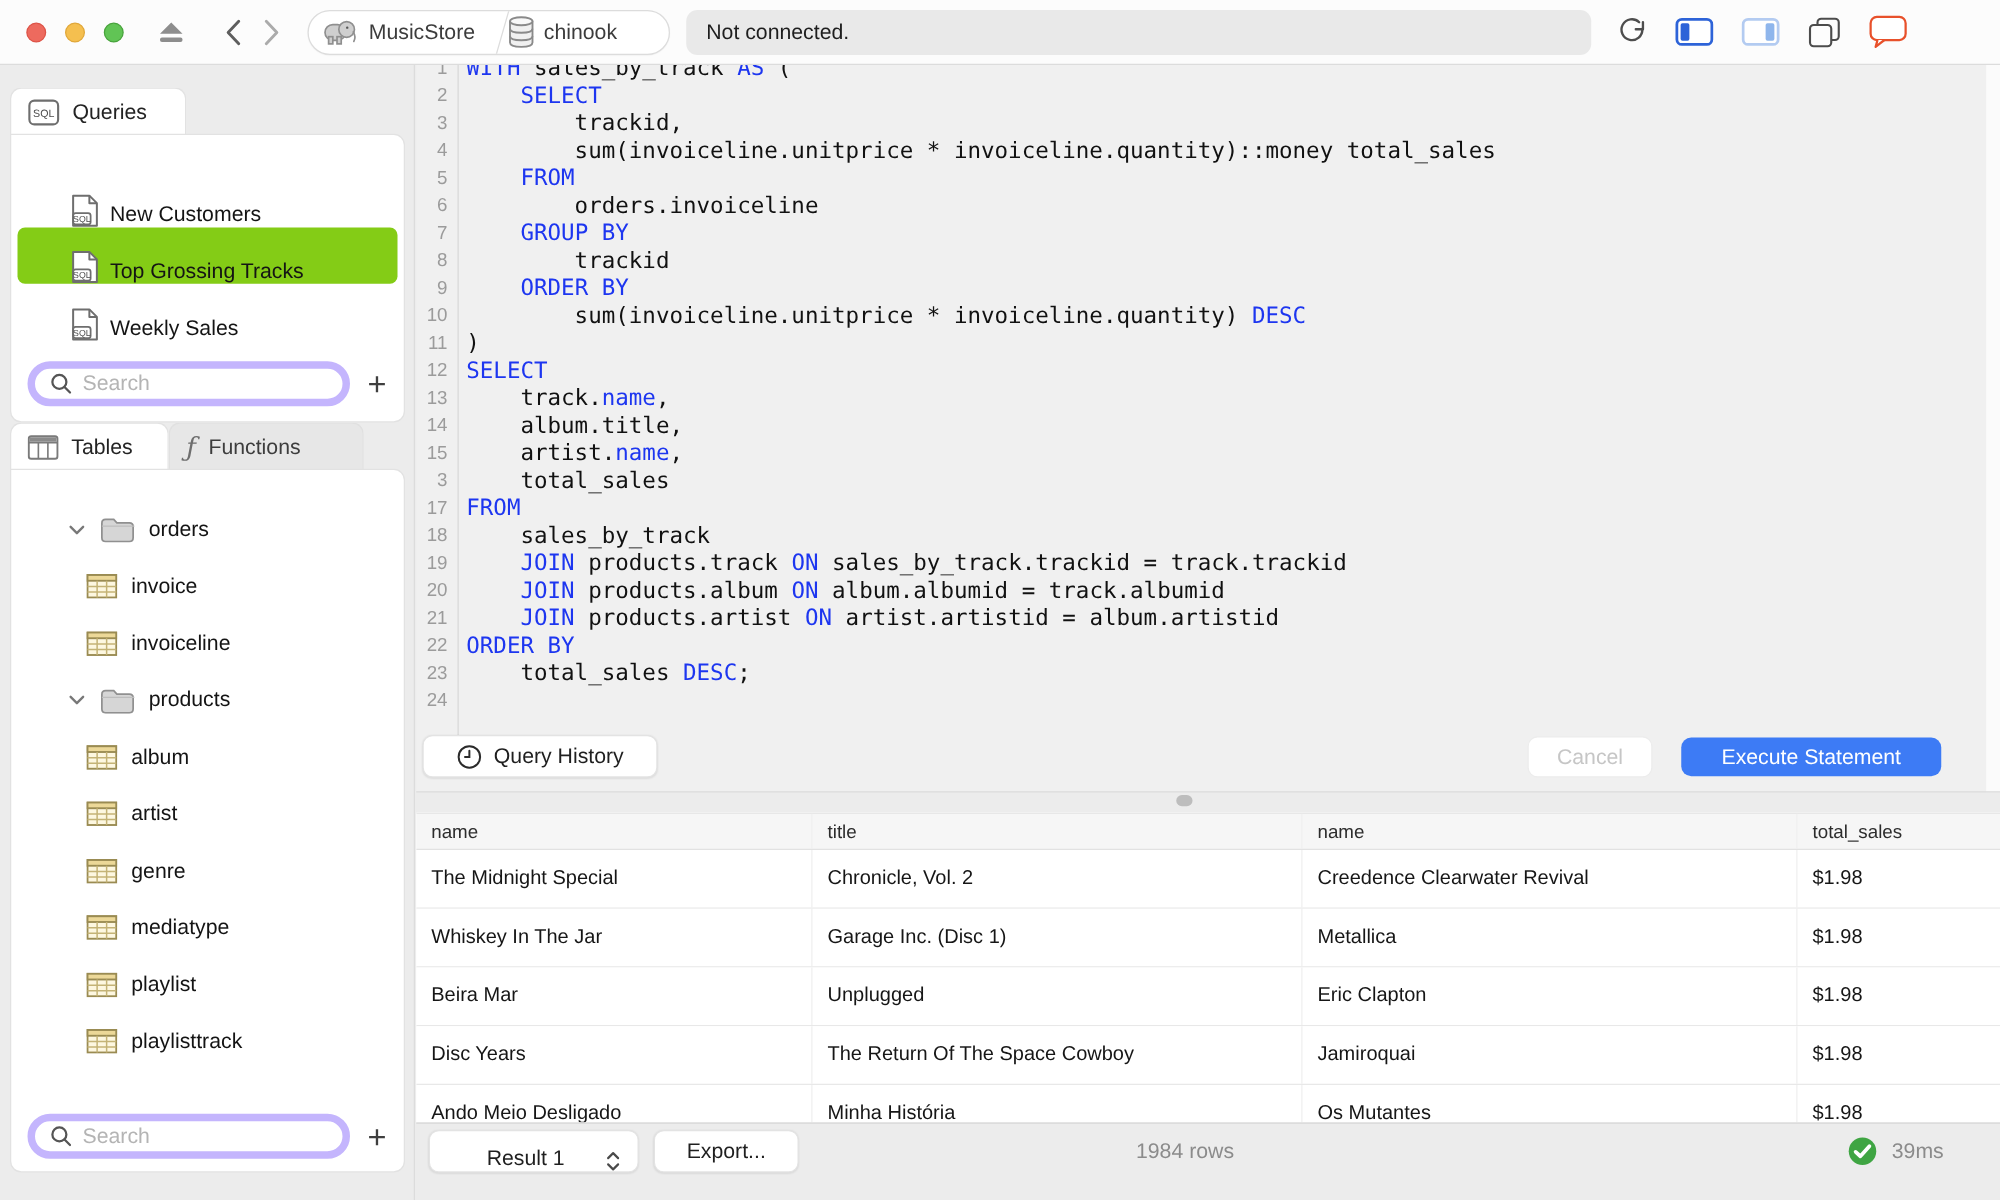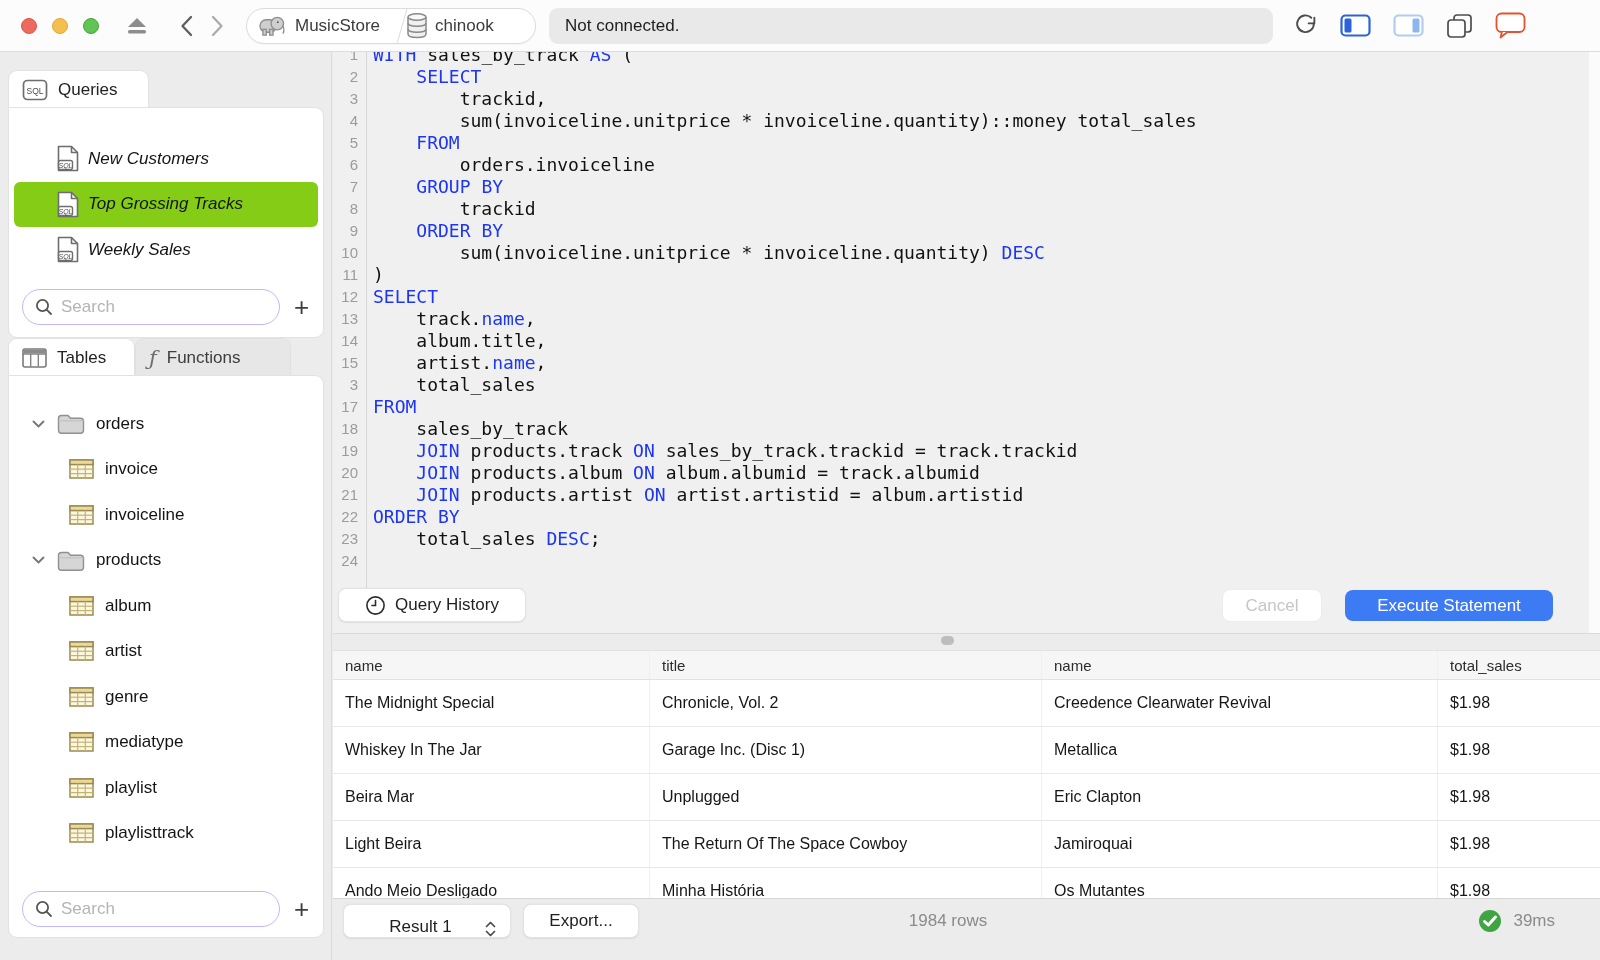--- a/index.html
+++ b/index.html
@@ -38,31 +38,31 @@
     border-radius:9px 9px 0 0; display:flex; align-items:center; gap:10px;
     font-size:17px; color:#232323; padding-left:13px; }
   .tab.inactive { background:#e7e7e7; border-color:#e0e0e0; color:#3d3d3d; }
   .queries-tab { left:8px; top:18px; width:141px; height:38px; }
   .tables-tab { left:8px; top:286px; width:127px; height:38px; }
   .functions-tab { left:135px; top:286px; width:156px; height:38px; z-index:-1; }
   .panel { position:absolute; left:8px; background:#fff; border:1px solid #e2e2e2;
     border-radius:0 9px 9px 9px; width:316px; }
   .queries-panel { top:55px; height:231px; }
   .tables-panel { top:323px; height:563px; overflow:hidden; }
-  .q-row { height:45.5px; display:flex; align-items:center; margin:0 5px; border-radius:6px;
-    padding-left:43px; gap:9px; font-size:17px; color:#141414;font-style:italic; }
+  .q-row { height:45.5px; display:flex; align-items:flex-end; margin:0 5px; border-radius:6px;
+    padding-left:43px; gap:9px; font-size:17px; color:#141414; }
   .q-row.selected { background:#84cc16; }
   .queries-list { padding-top:28px; }
   .tree { padding-top:25px; }
   .t-row { height:45.5px; display:flex; align-items:center; font-size:17px; color:#141414; }
   .t-row .chev { margin-left:22px; }
-  .t-row.folder { gap:11px; }
+  .t-row.folder { gap:11px;margin-left:23px; }
   .t-row.child { padding-left:60px; gap:11px; }
   .searchrow { position:absolute; left:13px; bottom:12px; display:flex; align-items:center; width:292px; }
-  .searchbox { width:258px; height:36px; background:#fff; border:1px solid #c4b5fd;
+  .searchbox { width:258px; height:36px; background:#fff; border:6px solid #c4b5fd;
     border-radius:18px; display:flex; align-items:center; padding-left:12px; gap:8px; }
   .searchbox input { border:none; outline:none; font-size:17px; width:200px; color:#333;
     font-family:"Liberation Sans",sans-serif; background:transparent; }
   .searchbox input::placeholder { color:#b4b4b4; }
   .plusbtn { margin-left:14px; font-size:26px; font-weight:300; color:#3f3f3f; line-height:20px; }
 
   
   .editor { position:absolute; left:333px; top:52px; width:1267px; height:582px;
     background:#f0f0f0; overflow:hidden; }
   .gutter { position:absolute; left:0; top:-8px; width:33px; text-align:right;
@@ -525,21 +525,21 @@
         <div class="cell c2">Metallica</div>
         <div class="cell c3">$1.98</div>
       </div>
       <div class="r-row">
         <div class="cell c0">Beira Mar</div>
         <div class="cell c1">Unplugged</div>
         <div class="cell c2">Eric Clapton</div>
         <div class="cell c3">$1.98</div>
       </div>
       <div class="r-row">
-        <div class="cell c0">Light Beira</div>
+        <div class="cell c0">Disc Years</div>
         <div class="cell c1">The Return Of The Space Cowboy</div>
         <div class="cell c2">Jamiroquai</div>
         <div class="cell c3">$1.98</div>
       </div>
       <div class="r-row">
         <div class="cell c0">Ando Meio Desligado</div>
         <div class="cell c1">Minha História</div>
         <div class="cell c2">Os Mutantes</div>
         <div class="cell c3">$1.98</div>
       </div>

